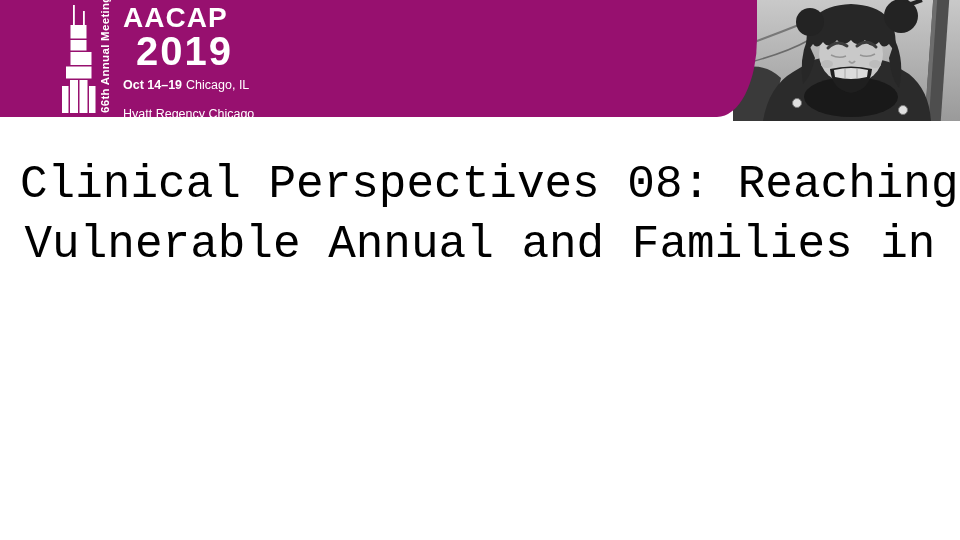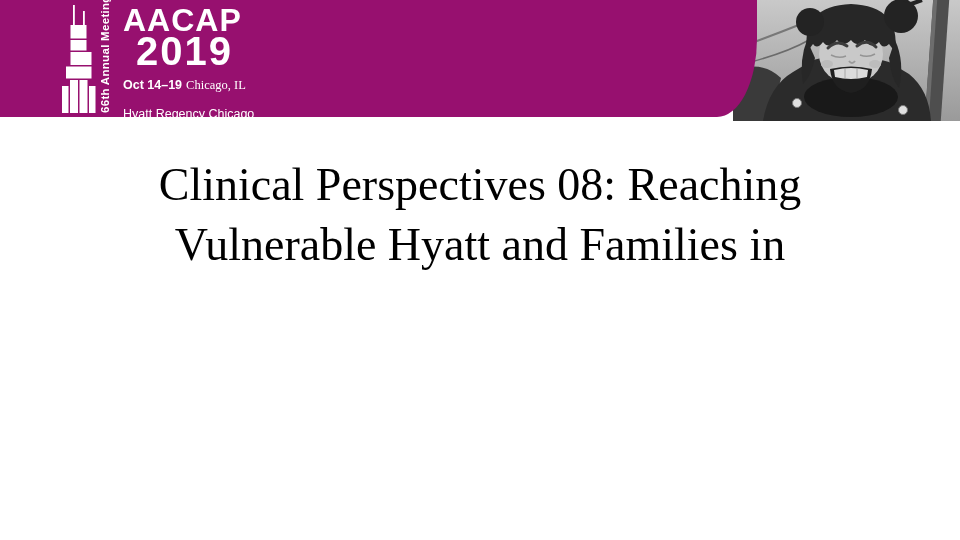--- a/index.html
+++ b/index.html
@@ -18,35 +18,35 @@
   .building{position:absolute;left:62px;top:5px;}
   .vertical-label{
     position:absolute;left:99px;top:113px;
     transform:rotate(-90deg);transform-origin:0 0;
     color:#fff;font-size:11.5px;white-space:nowrap;letter-spacing:.3px;
   }
   .vertical-label .num{font-weight:800;}
   .vertical-label .rest{font-weight:600;margin-left:3px;}
   .org{
     position:absolute;left:123px;top:4px;color:#fff;
-    font-size:32px;font-weight:900;letter-spacing:1px;line-height:1;
+    font-size:28px;font-weight:900;letter-spacing:1px;line-height:1;
   }
   .year{
     position:absolute;left:123px;top:31px;color:#fff;
     font-size:40px;font-weight:900;letter-spacing:2px;line-height:1;margin-left:13px;
   }
   .dates{position:absolute;left:123px;top:79px;color:#fff;font-size:12.5px;line-height:1.1;}
   .dates .bold{font-weight:800;text-align:right;}
-  .dates .loc{font-weight:400;margin-left:4px;font-family:Liberation Serif, serif;}
+  .dates .loc{font-weight:400;margin-left:4px;}
   .venue{position:absolute;left:123px;top:108px;color:#fff;font-size:12.5px;font-weight:400;line-height:1.1;}
   
   .title{
     position:absolute;top:155px;left:20px;width:920px;
     text-align:center;color:#000;
-    font-family:Liberation Serif, serif;
+    font-family:Liberation Mono, monospace;
     font-size:46px;line-height:60px;
   }
   .title-line{white-space:nowrap;}
 </style>
 </head>
 <body>
 
 <div class="slide">
 
   <div class="banner">
@@ -131,16 +131,16 @@
       <div class="dates">
         <span class="bold">Oct 14–19</span><span class="loc">Chicago, IL</span>
       </div>
       <div class="venue">Hyatt Regency Chicago</div>
 
     </div>
   </div>
 
   <div class="title">
     <div class="title-line">Clinical Perspectives 08: Reaching</div>
-    <div class="title-line">Vulnerable Hyatt and Families in</div>
+    <div class="title-line">Vulnerable Annual and Families in</div>
   </div>
 
 </div>
 
 </body></html>

